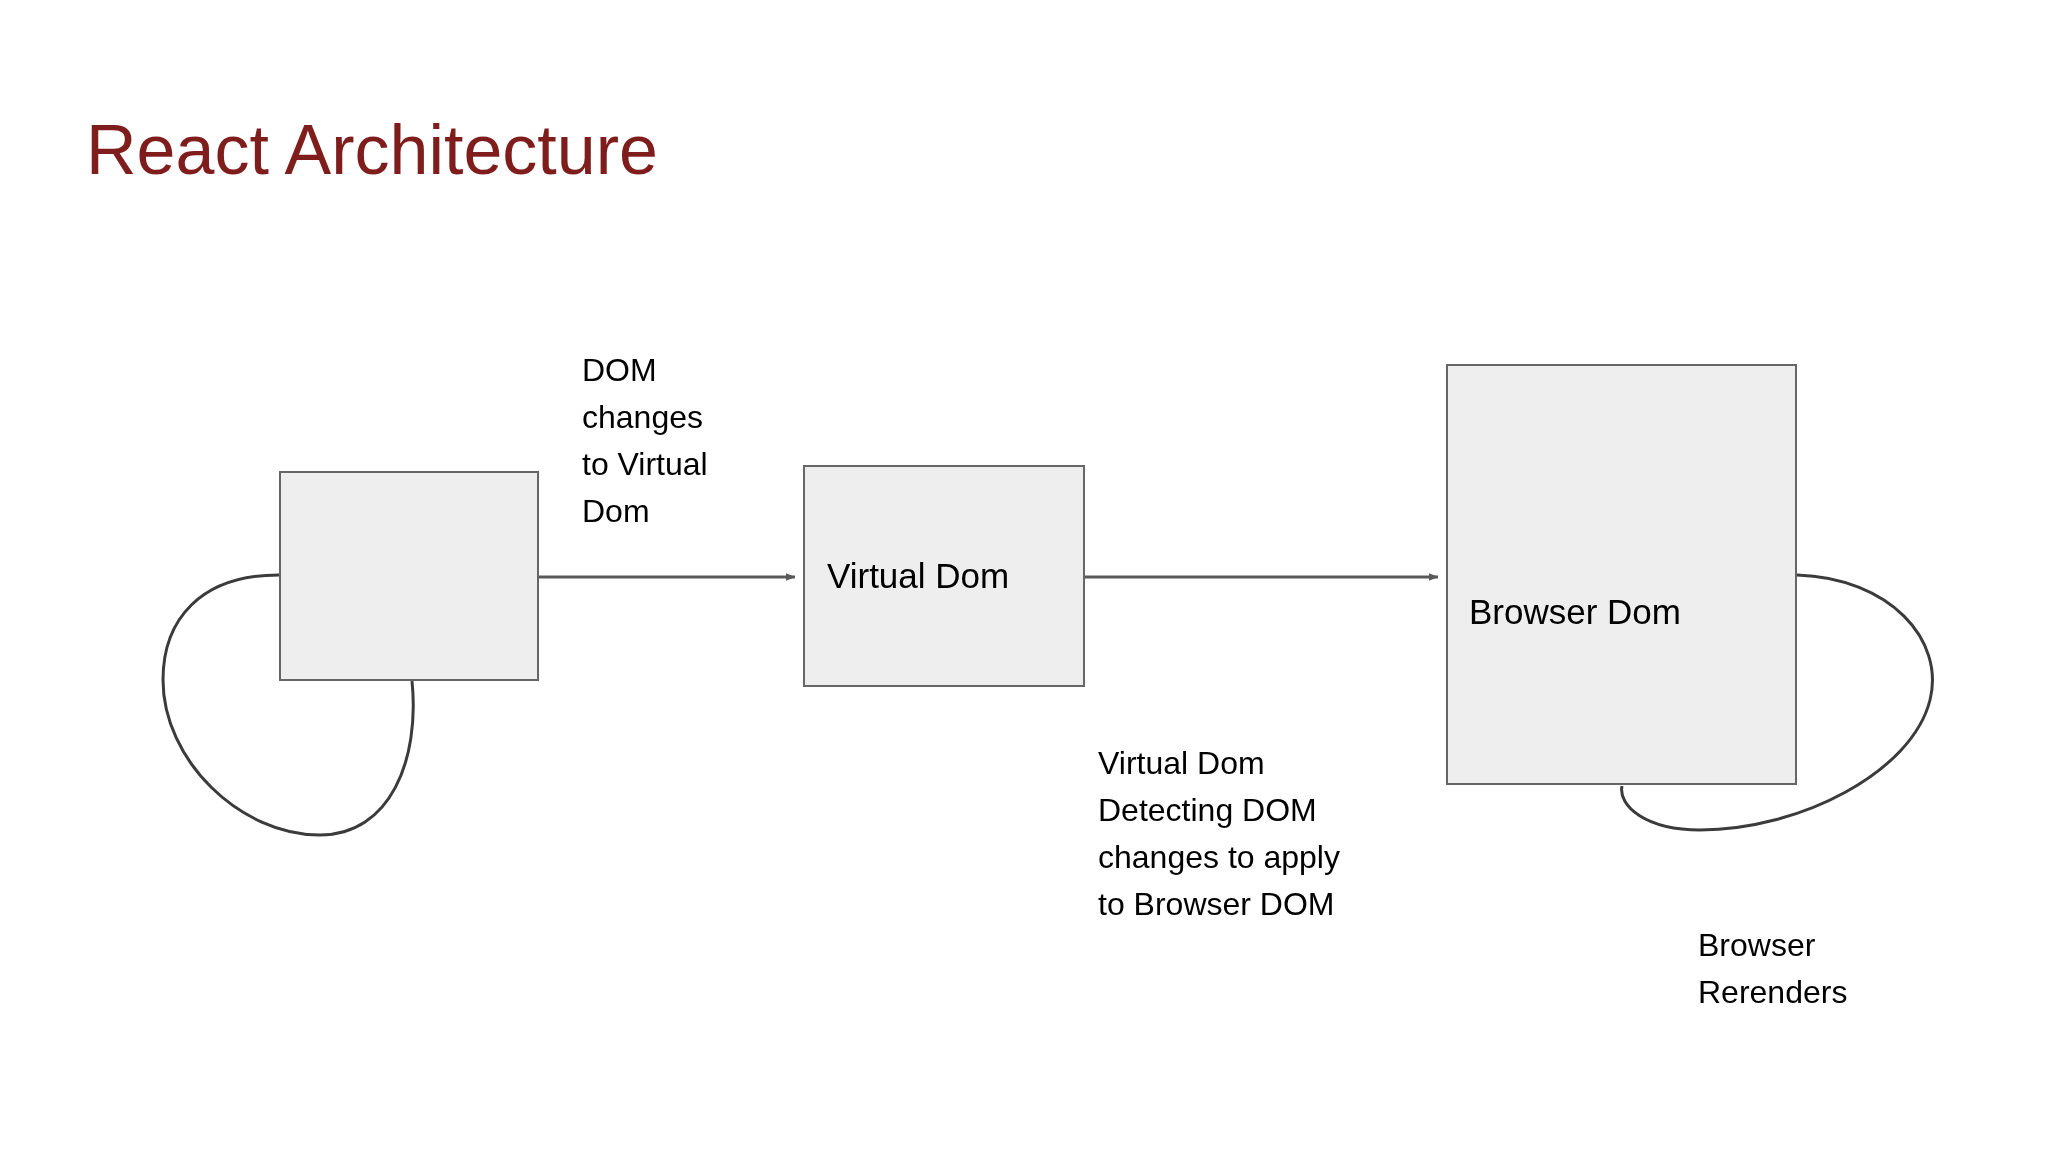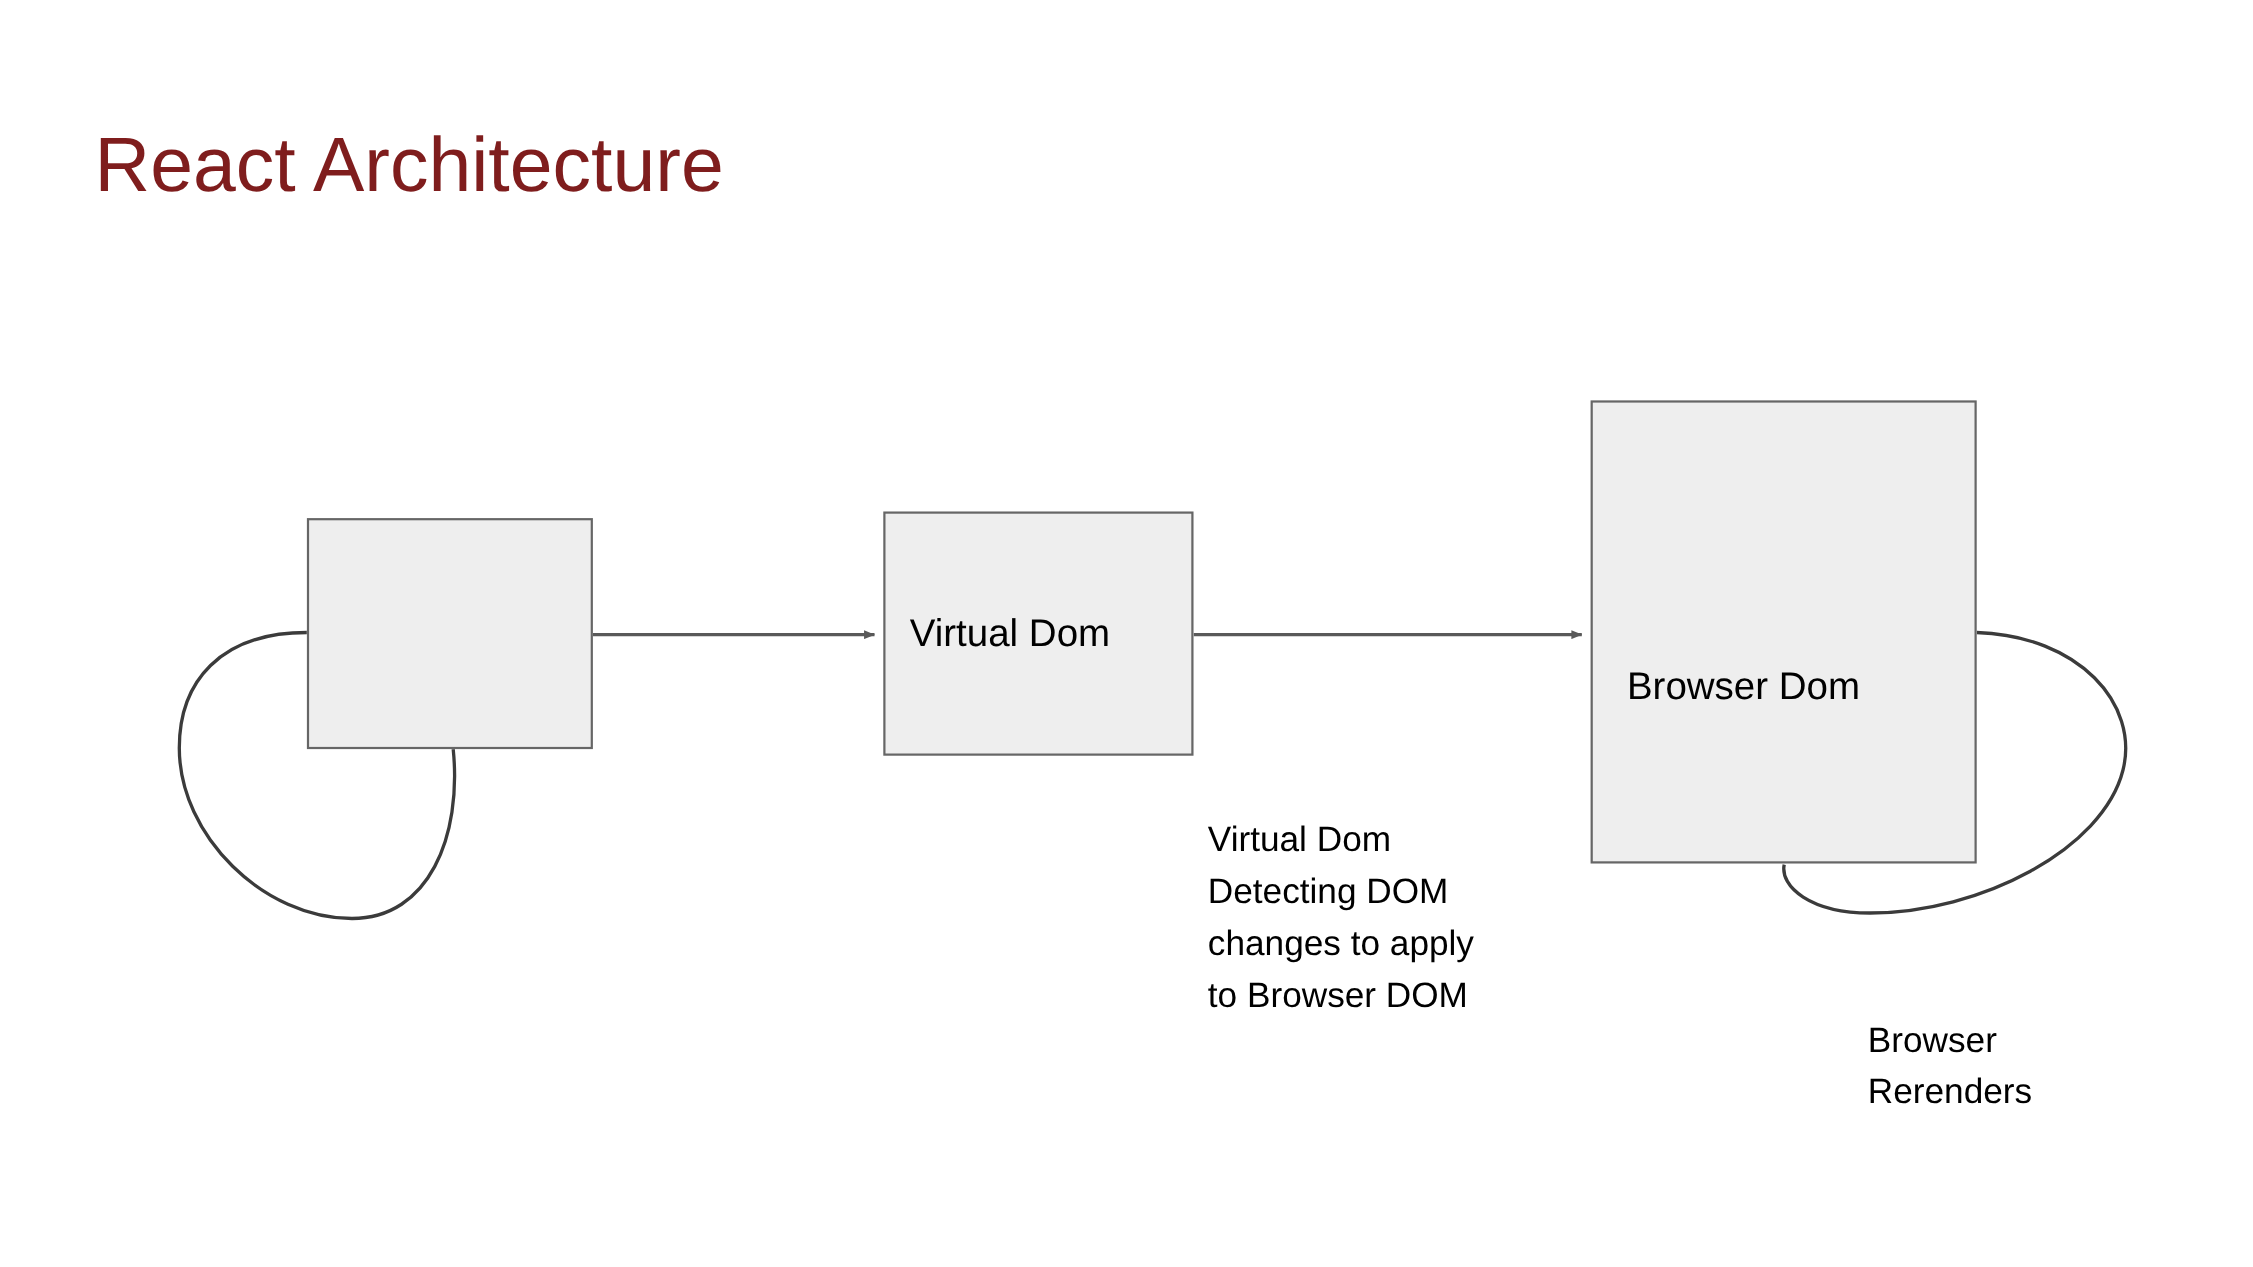--- a/index.html
+++ b/index.html
@@ -48,21 +48,21 @@
     font-size: 35px;
     line-height: 50px;
     color: #000000;
     white-space: pre-line;
   }
   #node-react-component { left: 279px; top: 471px; width: 260px; height: 210px; }
   #label-react-component { left: 303px; top: 528px; }
   #node-virtual-dom { left: 803px; top: 465px; width: 282px; height: 222px; }
   #label-virtual-dom { left: 827px; top: 551px; }
   #node-browser-dom { left: 1446px; top: 364px; width: 351px; height: 421px; }
-  #label-browser-dom { left: 1469px; top: 599px; margin-left: 10px; }
+  #label-browser-dom { left: 1469px; top: 587px; }
 
   .edge-label {
     position: absolute;
     font-size: 32px;
     line-height: 47px;
     color: #000000;
     white-space: pre-line;
   }
   #edge-label-dom-changes { left: 582px; top: 347px; width: 200px; }
   #edge-label-vdom-detect { left: 1098px; top: 740px; width: 330px; }
@@ -93,20 +93,24 @@
   </svg>
 
   <div class="node" id="node-react-component"></div>
 
   <div class="node" id="node-virtual-dom"></div>
   <div class="node-label" id="label-virtual-dom">Virtual Dom</div>
 
   <div class="node" id="node-browser-dom"></div>
   <div class="node-label" id="label-browser-dom">Browser Dom</div>
 
+  <div class="edge-label" id="edge-label-dom-changes">DOM
+changes
+to Virtual
+Dom</div>
   <div class="edge-label" id="edge-label-vdom-detect">Virtual Dom
 Detecting DOM
 changes to apply
 to Browser DOM</div>
 
   <div class="edge-label" id="loop-label-browser-rerenders">Browser
 Rerenders</div>
 
 </div>
 

